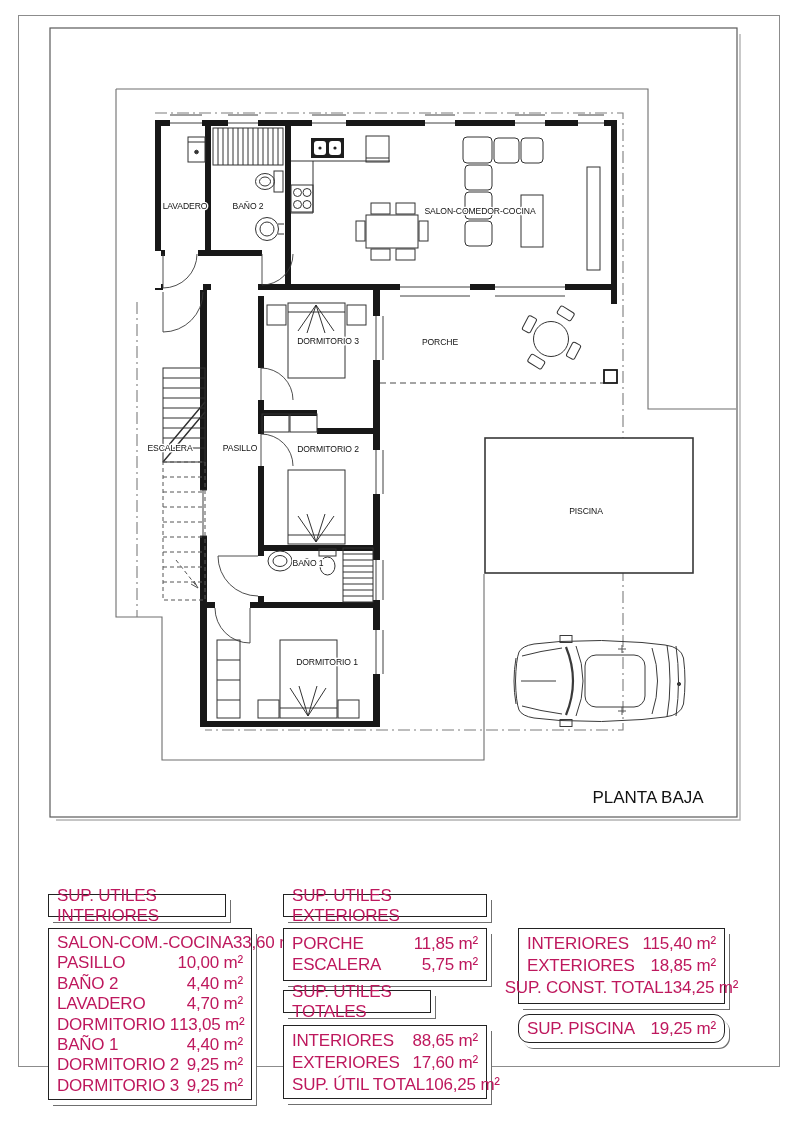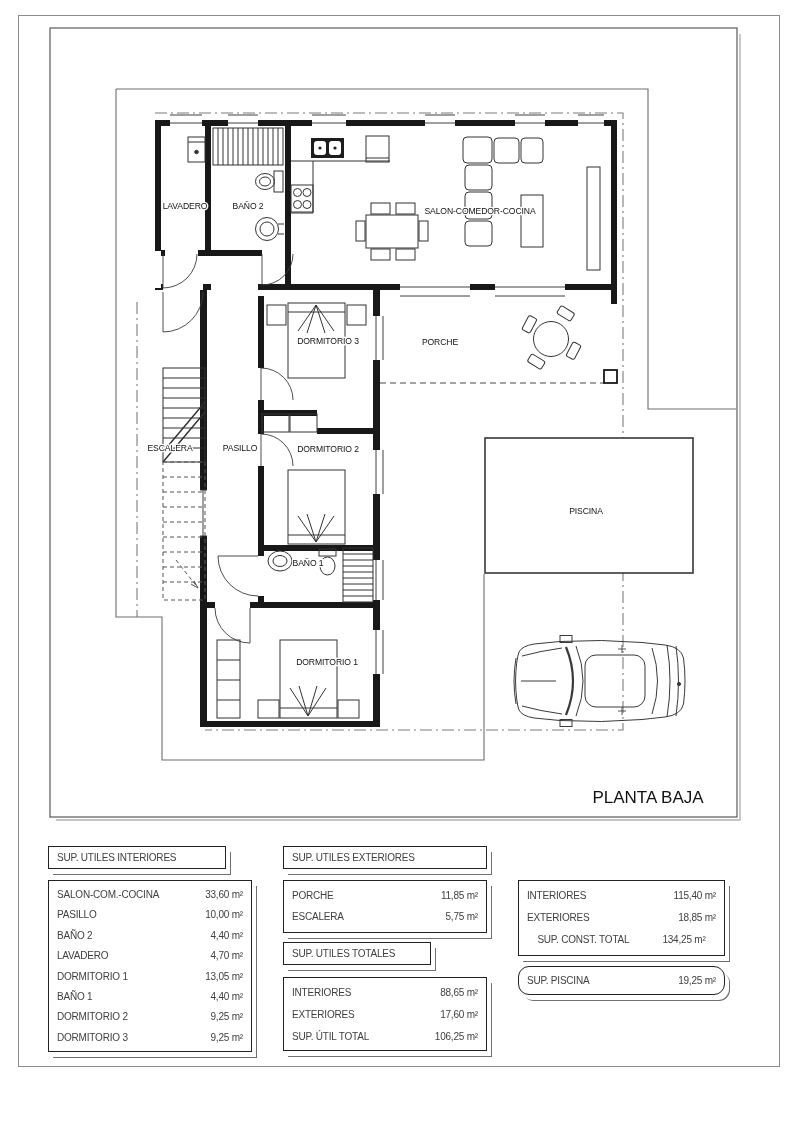--- a/index.html
+++ b/index.html
@@ -1,30 +1,30 @@
 <!DOCTYPE html>
 <html><head>
 <meta charset="utf-8">
 <style>
   html,body{margin:0;padding:0;background:#fff;}
   .page{position:relative;width:800px;height:1132px;background:#fff;overflow:hidden;
-        font-family:"Liberation Sans",sans-serif;color:#404040;}
+        font-family:"Liberation Sans",sans-serif;color:#be185d;}
   .page-border{position:absolute;left:18px;top:15px;width:760px;height:1050px;
         border:1px solid #8c8c8c;}
   svg{position:absolute;left:0;top:0;}
   svg text{font-family:"Liberation Sans",sans-serif;fill:#121212;
         paint-order:stroke;stroke:#fff;stroke-width:2.6px;font-weight:400;}
   .roomlbl{font-size:8.6px;letter-spacing:-0.1px;}
   .biglbl{font-size:17px;stroke-width:0;}
   .tables{position:absolute;left:0;top:0;width:800px;height:1132px;}
   .tbox{position:absolute;background:#fff;border:1.6px solid #222;box-sizing:border-box;
-        box-shadow:4px 5px 0 #ffffff,5px 6px 0 #6f6f6f;font-size:10px;letter-spacing:-0.2px;}
+        box-shadow:4px 5px 0 #ffffff,5px 6px 0 #6f6f6f;font-size:17px;letter-spacing:-0.2px;margin-top:48px;}
   .tbox.title{display:flex;align-items:center;padding-left:8px;}
   .tbox.rows{padding:4px 0;}
-  .trow{display:flex;justify-content:space-between;padding:0 8px;gap:33px;}
+  .trow{display:flex;justify-content:space-between;padding:0 8px;}
   .trow .tl{white-space:nowrap;}
   .trow .tv{white-space:nowrap;}
 </style>
 </head>
 <body>
 
 <div class="page">
   <div class="page-border"></div>
 
   <svg width="800" height="830" viewBox="0 0 800 830">

